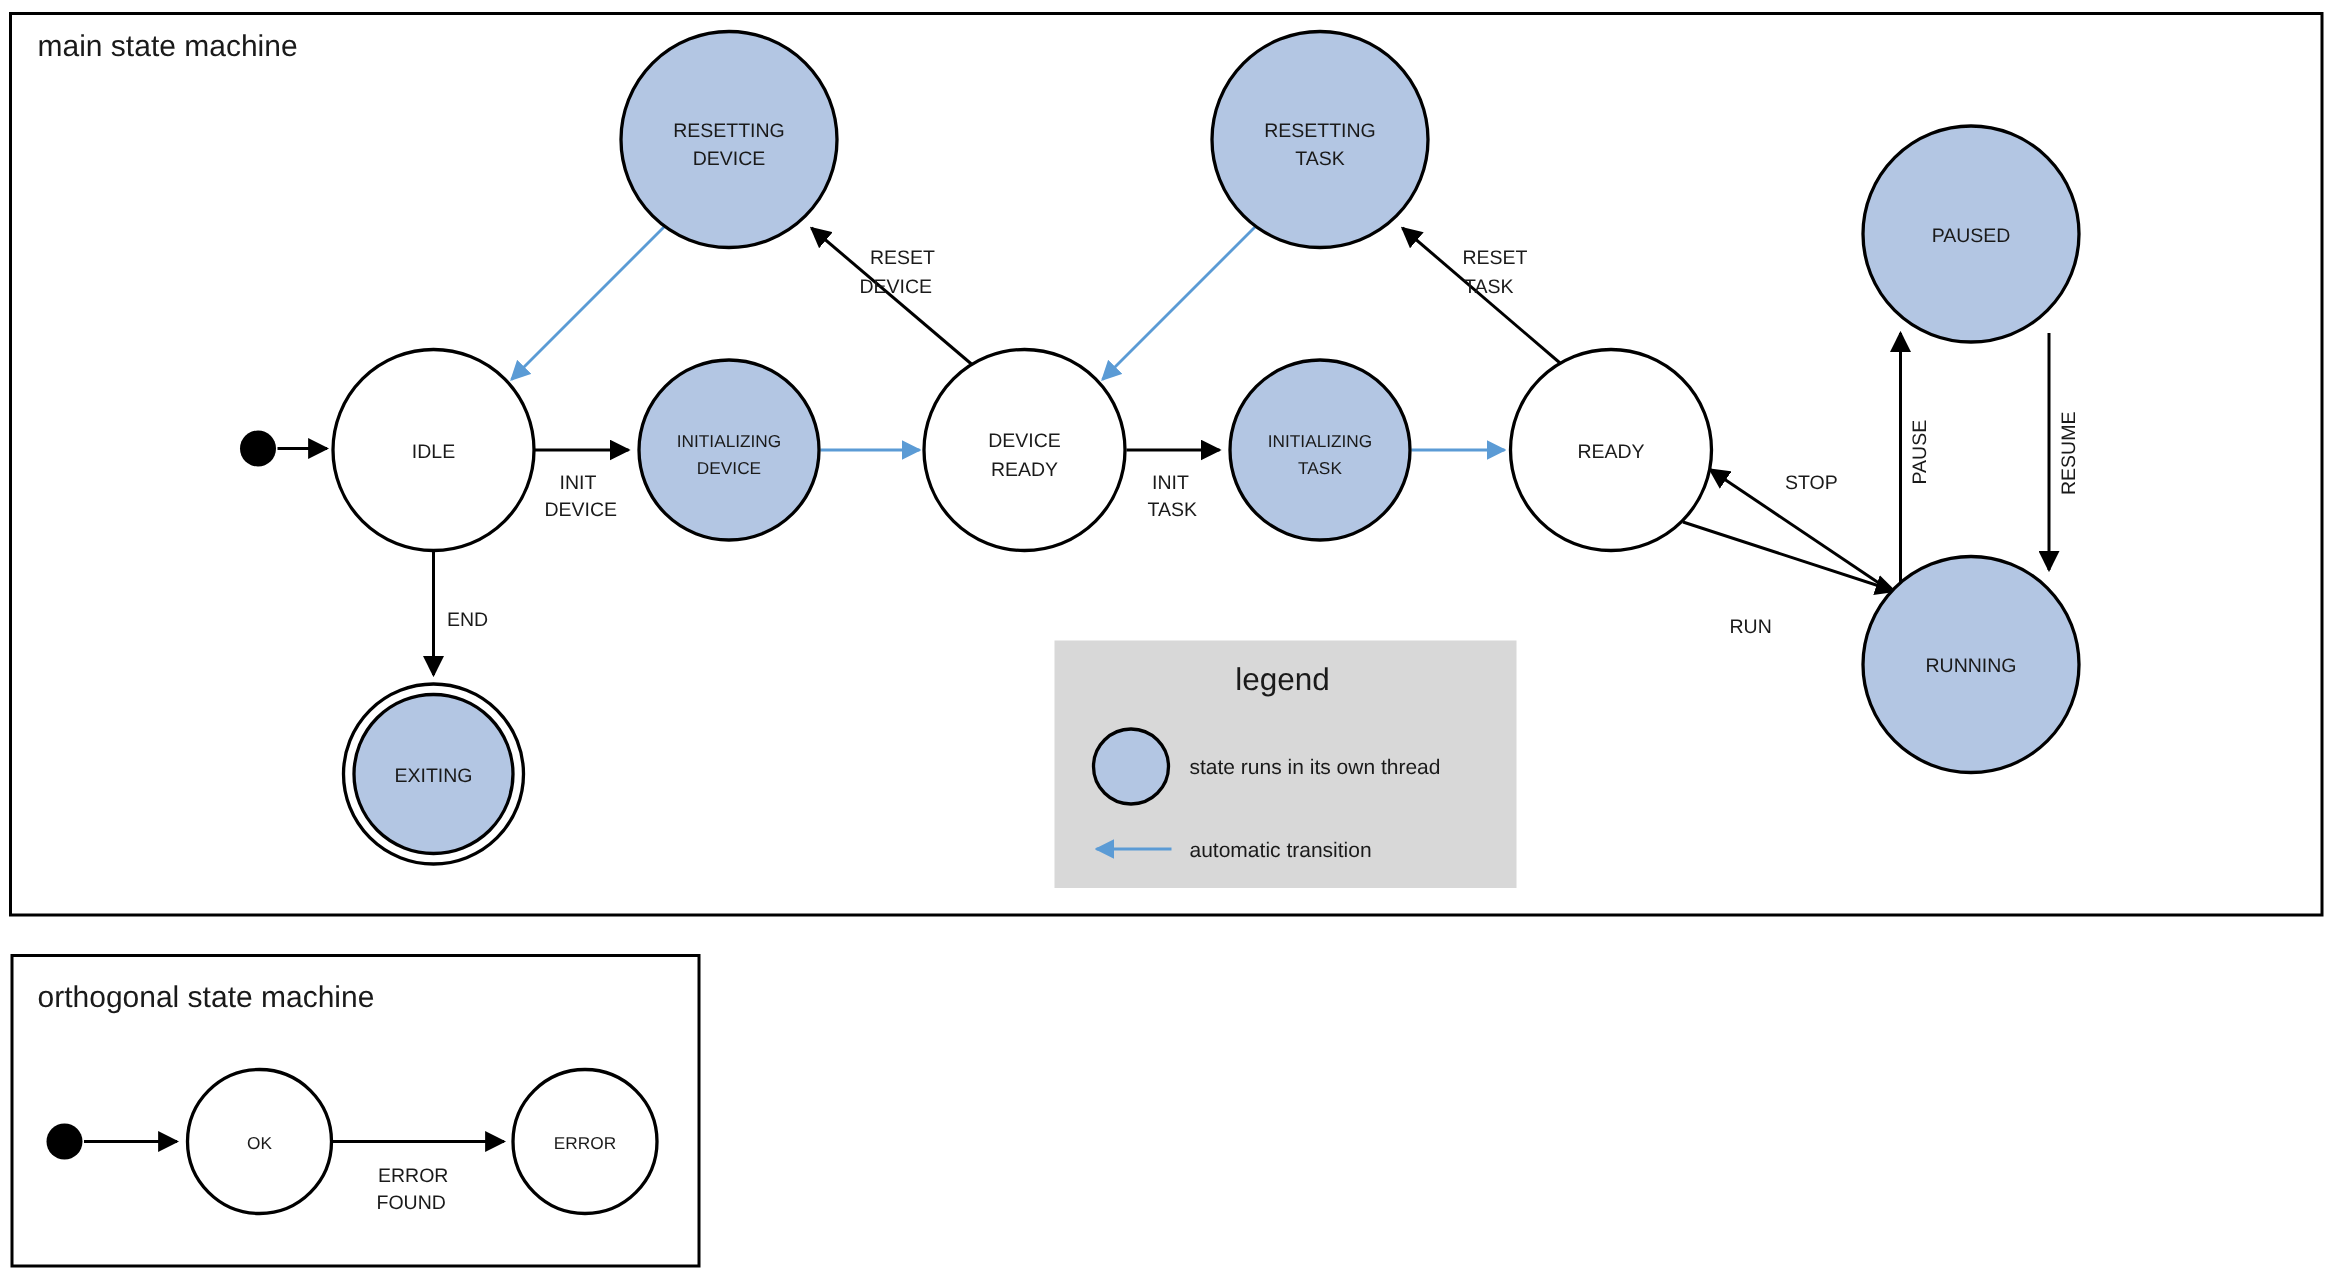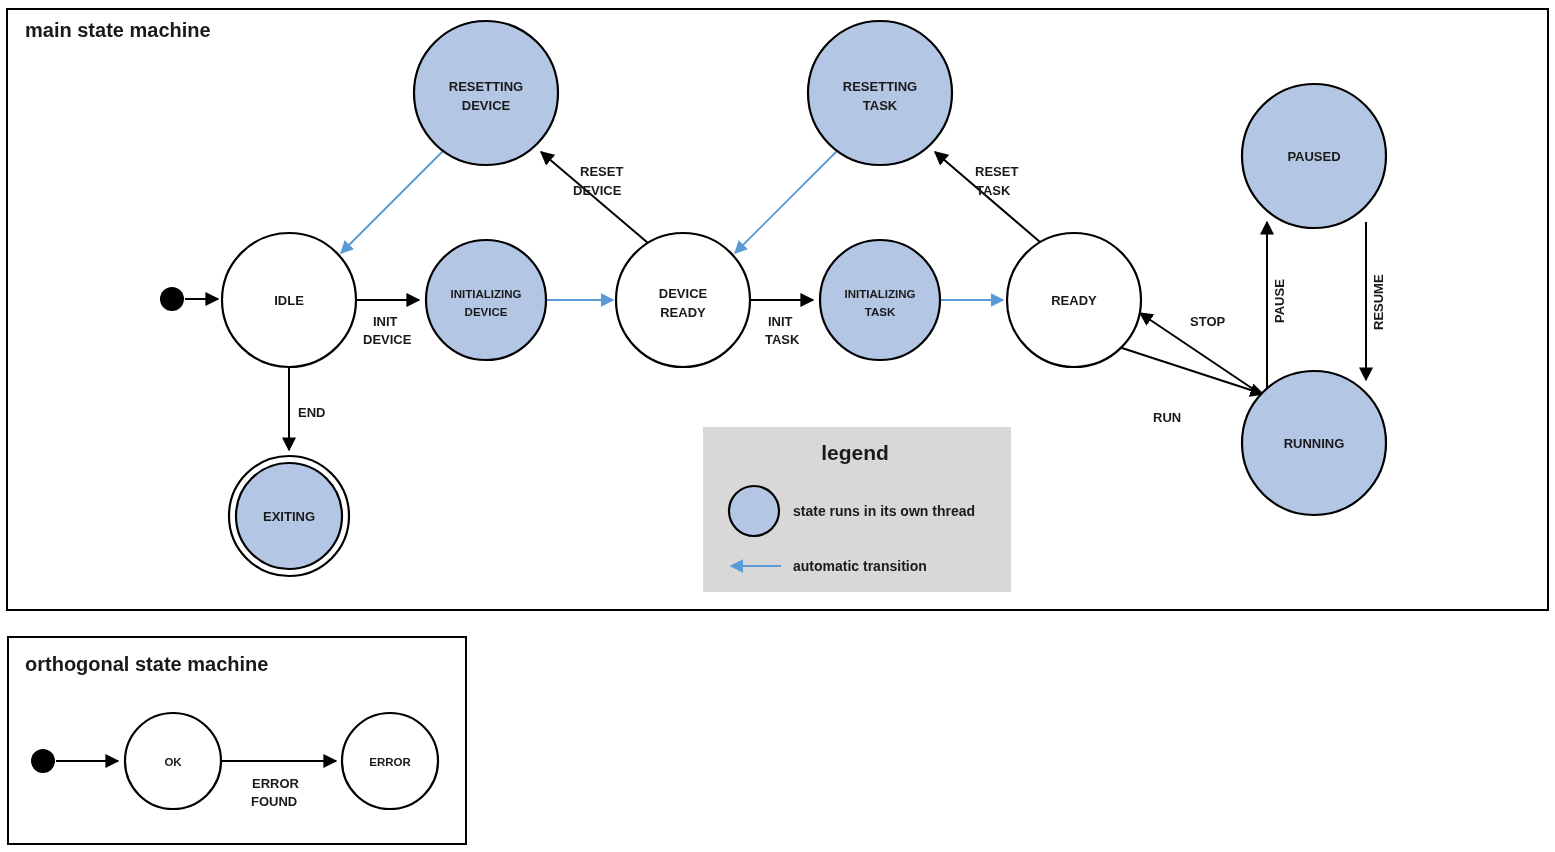--- a/index.html
+++ b/index.html
@@ -10,21 +10,20 @@
   body {
     width: 1555px;
     height: 852px;
     font-family: "Liberation Sans", sans-serif;
     overflow: hidden;
   }
   #diagram-root {
     position: relative;
     width: 1555px;
     height: 852px;
-    font-weight: bold;
   }
   svg.diagram {
     display: block;
     width: 1555px;
     height: 852px;
   }
   .frame-rect {
     fill: #ffffff;
     stroke: #000000;
     stroke-width: 2;

